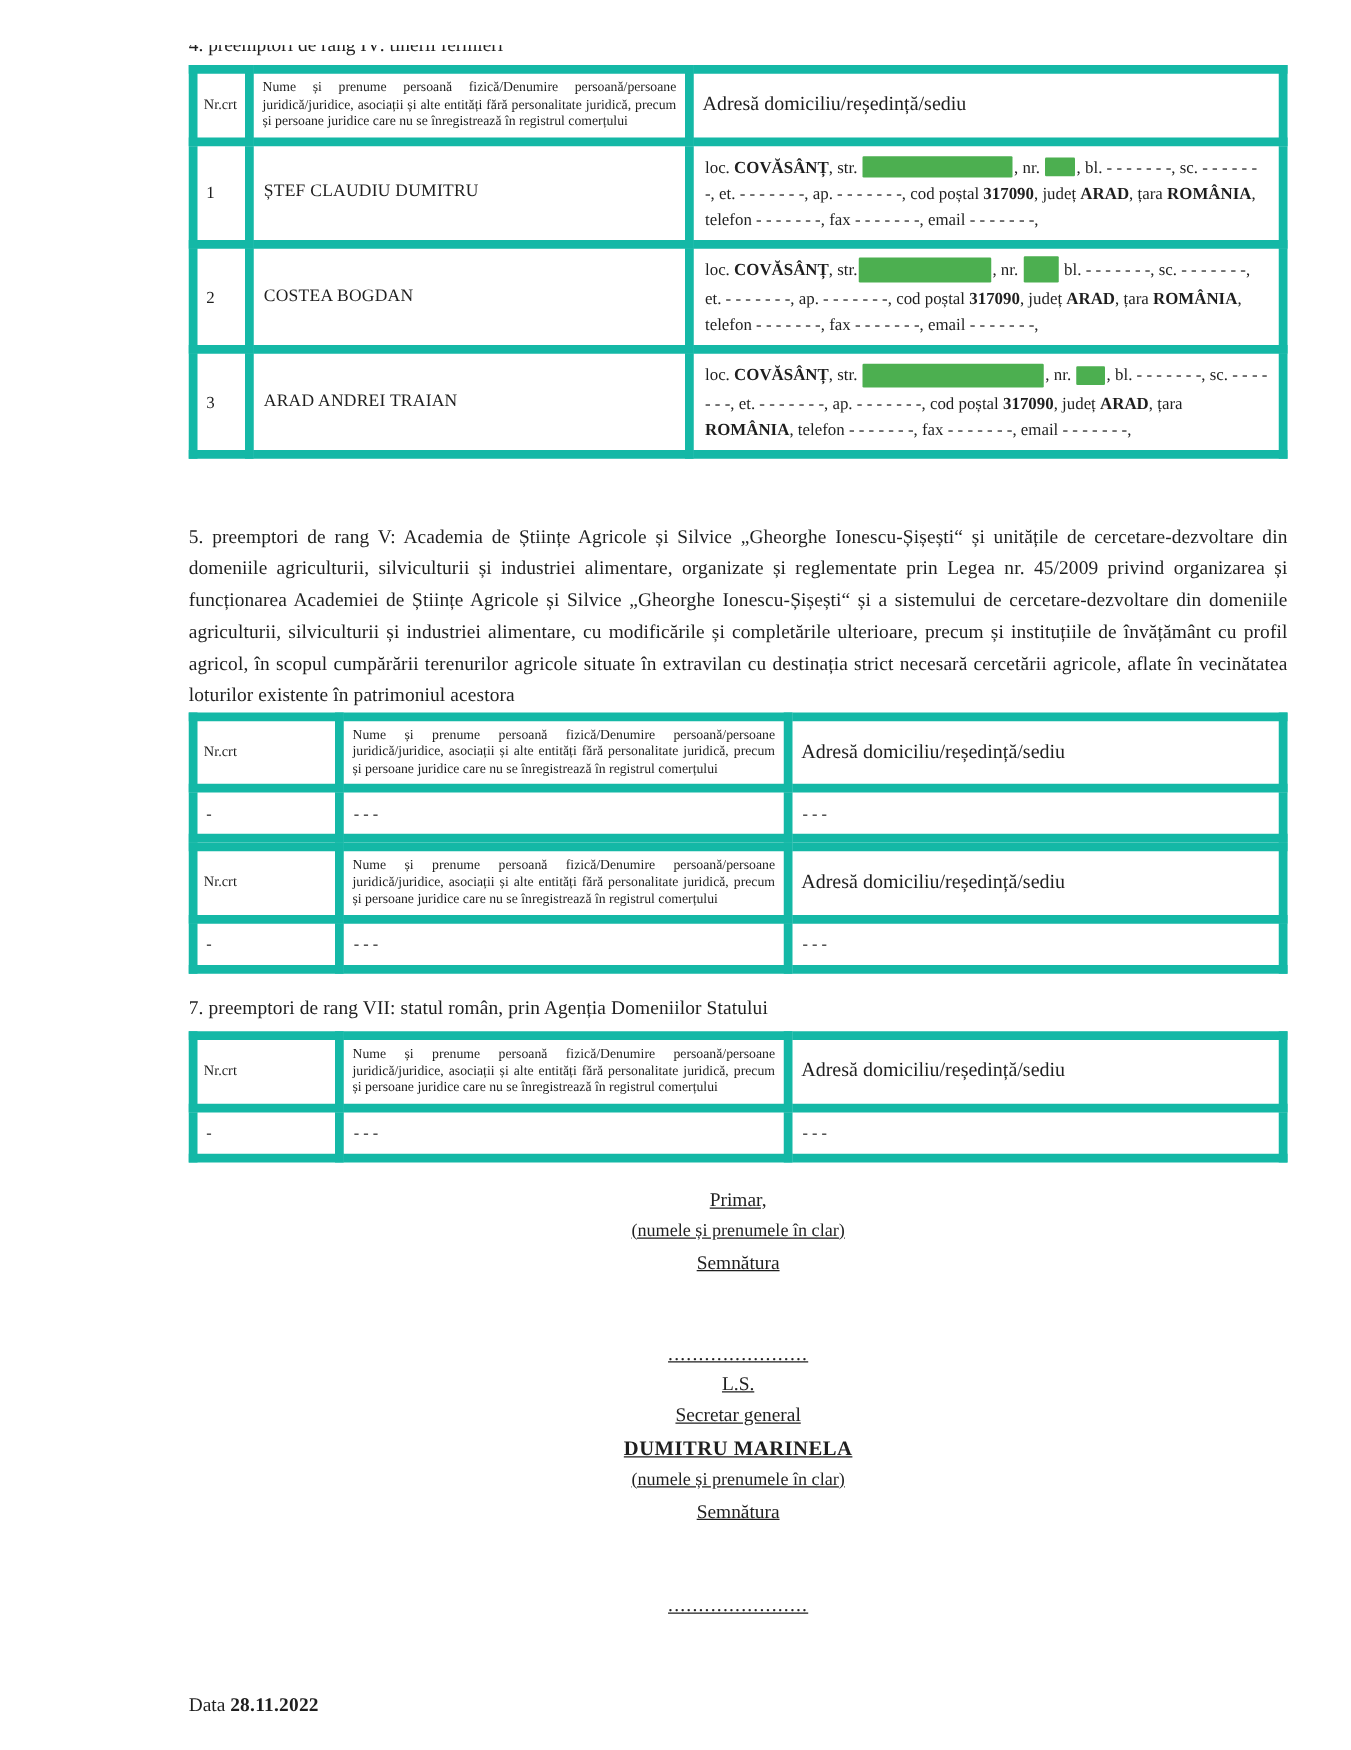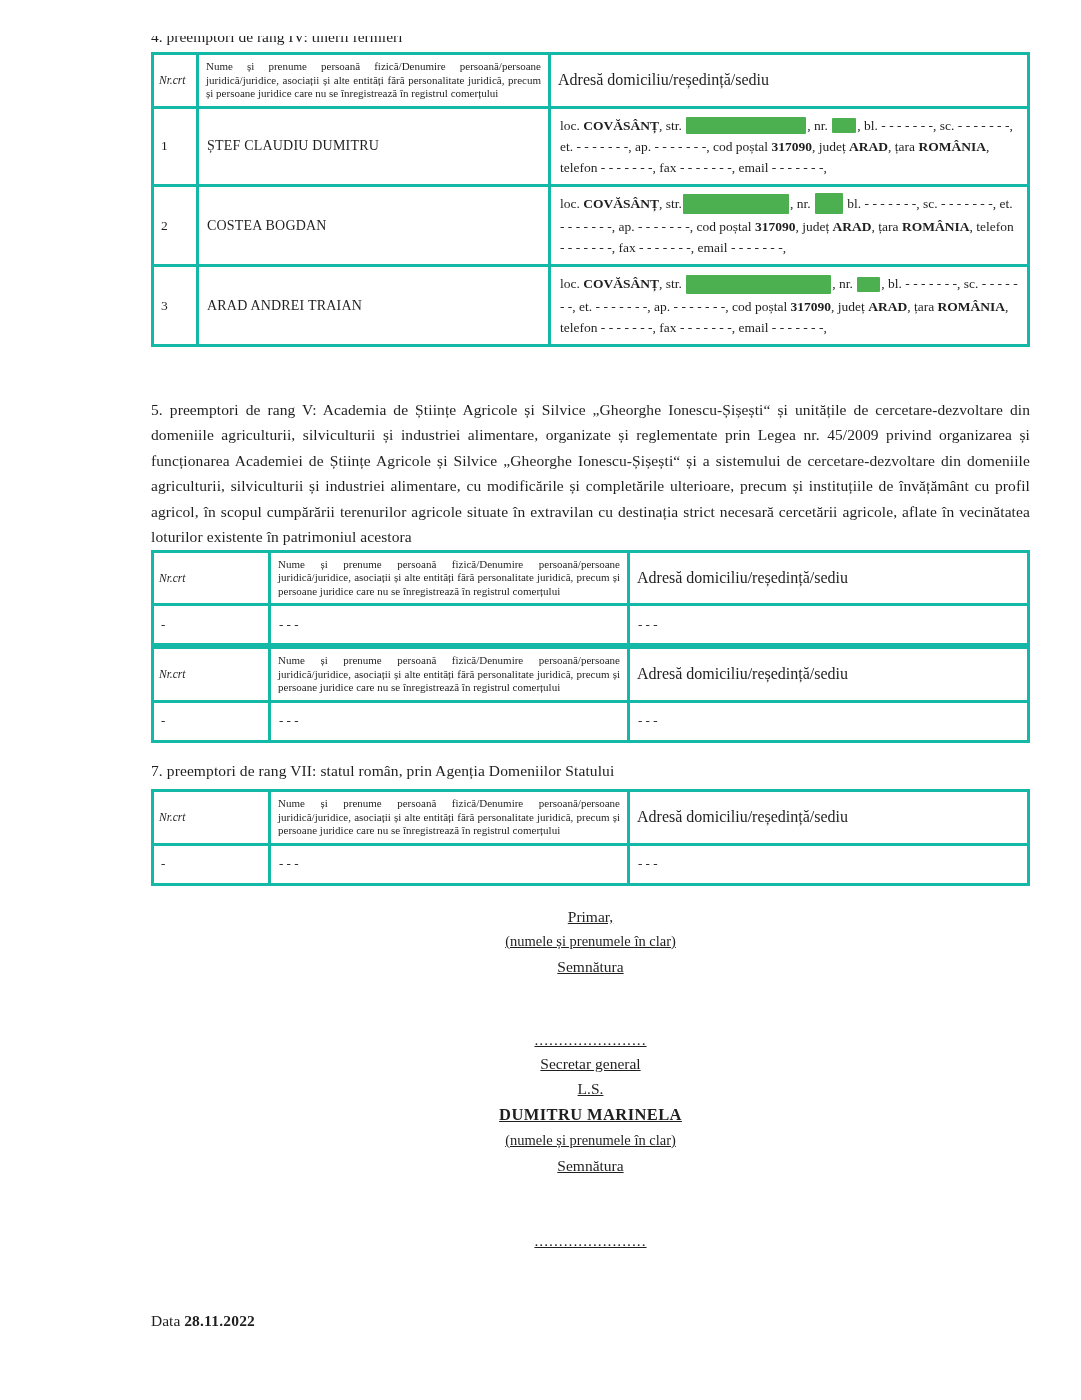--- a/index.html
+++ b/index.html
@@ -26,22 +26,22 @@
     margin-top: 36px;
   }
   .clipped-head span {
     display: block;
     margin-top: -10px;
     font-size: 15.5px;
     line-height: 22px;
     white-space: nowrap;
   }
   table { border-collapse: collapse; width: 100%; table-layout: fixed; }
-  td { border: 3px solid #14b8a6; vertical-align: middle; }
-  .hdr-c1 { font-size: 11.5px; padding: 4px 5px; font-style: italic; }
+  td { border: 7px solid #14b8a6; vertical-align: middle; }
+  .hdr-c1 { font-size: 11.5px; padding: 4px 5px; }
   .hdr-c2 {
     font-size: 11px; line-height: 13.5px; text-align: justify;
     padding: 5px 7px;
   }
   .hdr-c3 { font-size: 16px; padding: 4px 7px; }
   .t1 .c-nr   { font-size: 13.5px; padding: 4px 7px; }
   .t1 .c-name { font-size: 14px; font-weight: normal; padding: 4px 8px; letter-spacing: 0.2px; }
   .t1 .c-addr { font-size: 13.5px; line-height: 21px; padding: 6px 9px 6px 9px; vertical-align: top; }
   .t1 .row-1 { height: 62px; }
   .t1 .row-2 { height: 64px; }
@@ -189,22 +189,22 @@
         <td class="e-addr">- - -</td>
       </tr>
     </tbody>
       </table>
 
     <div class="sig">
       <div>Primar,</div>
       <div class="sig-sub">(numele și prenumele în clar)</div>
       <div>Semnătura</div>
       <div class="sig-dots">.......................</div>
+      <div>L.S.</div>
       <div>Secretar general</div>
-      <div>L.S.</div>
       <div class="sig-name">DUMITRU MARINELA</div>
       <div class="sig-sub">(numele și prenumele în clar)</div>
       <div>Semnătura</div>
       <div class="sig-dots-2">.......................</div>
     </div>
 
     <div class="date-line">
       <span>Data</span>
       <b>28.11.2022</b>
     </div>

